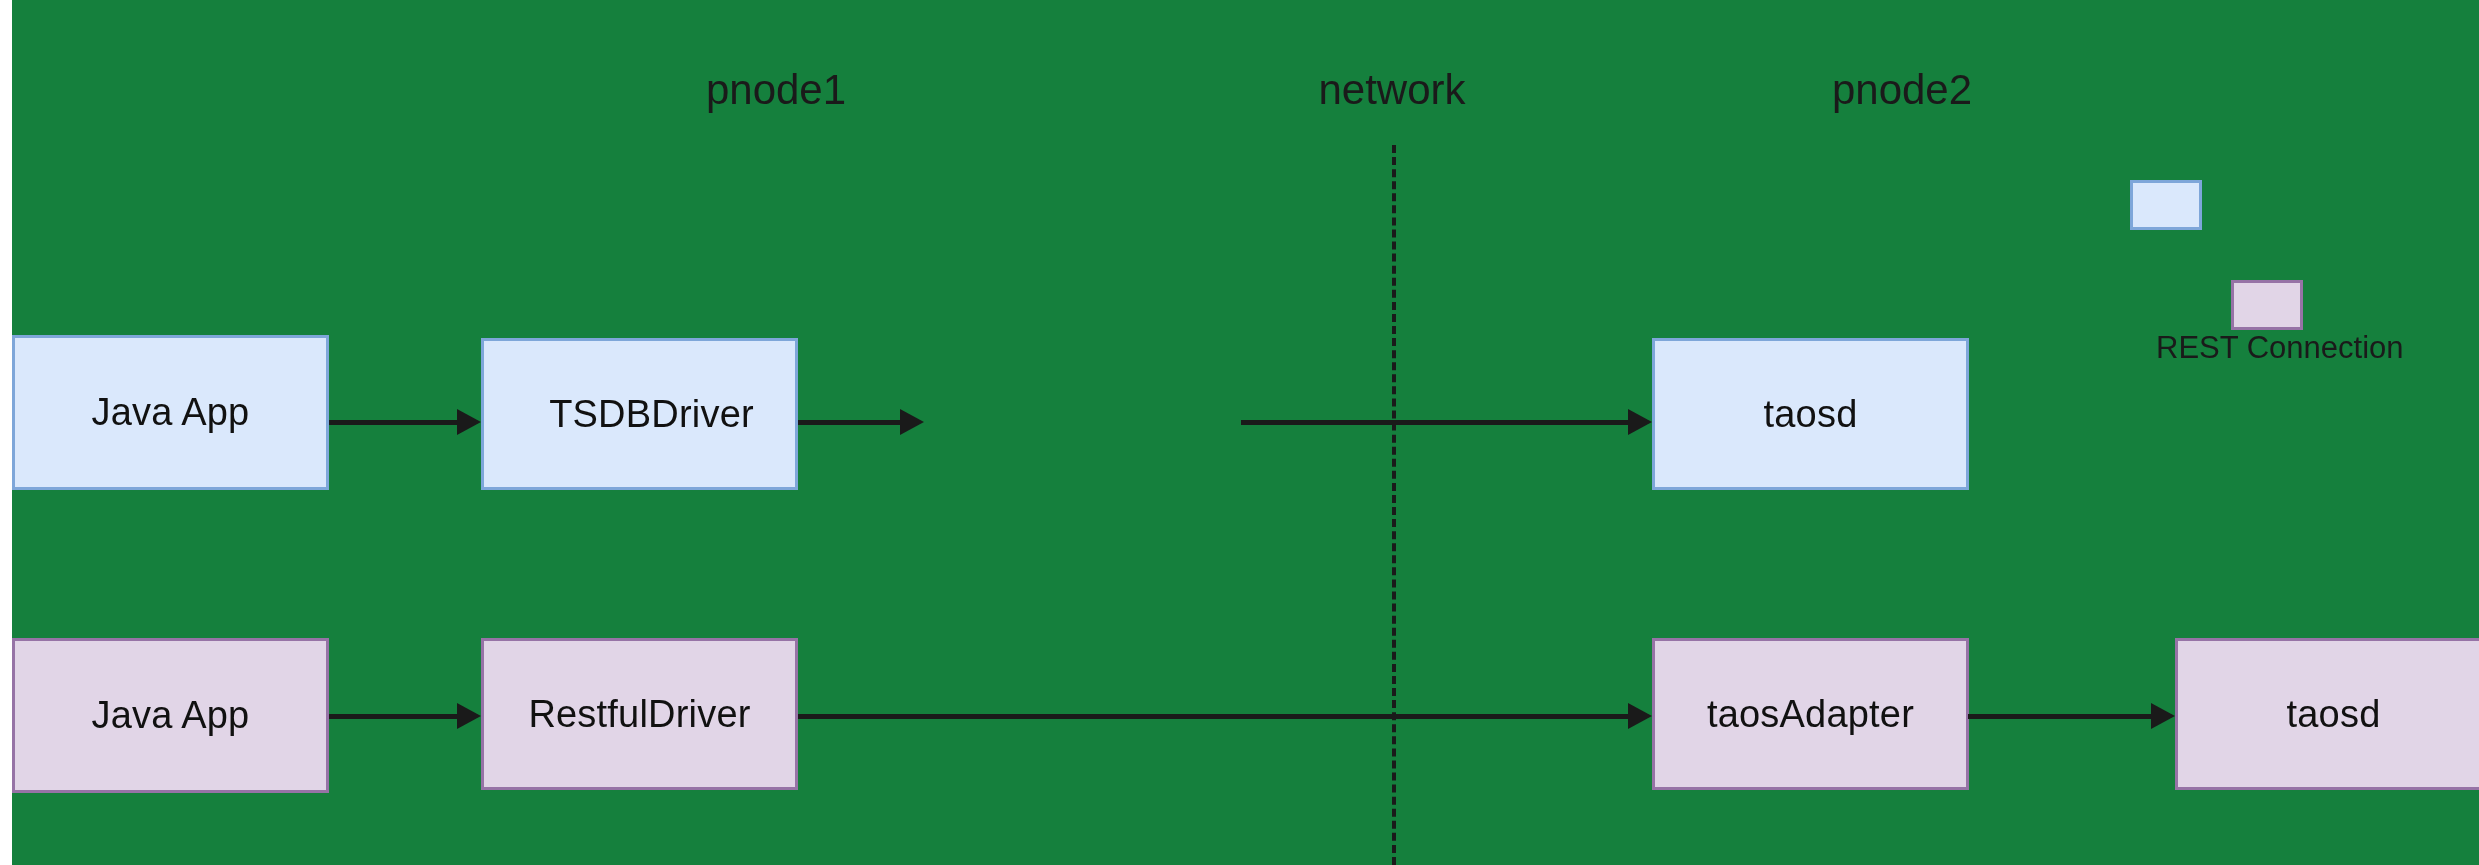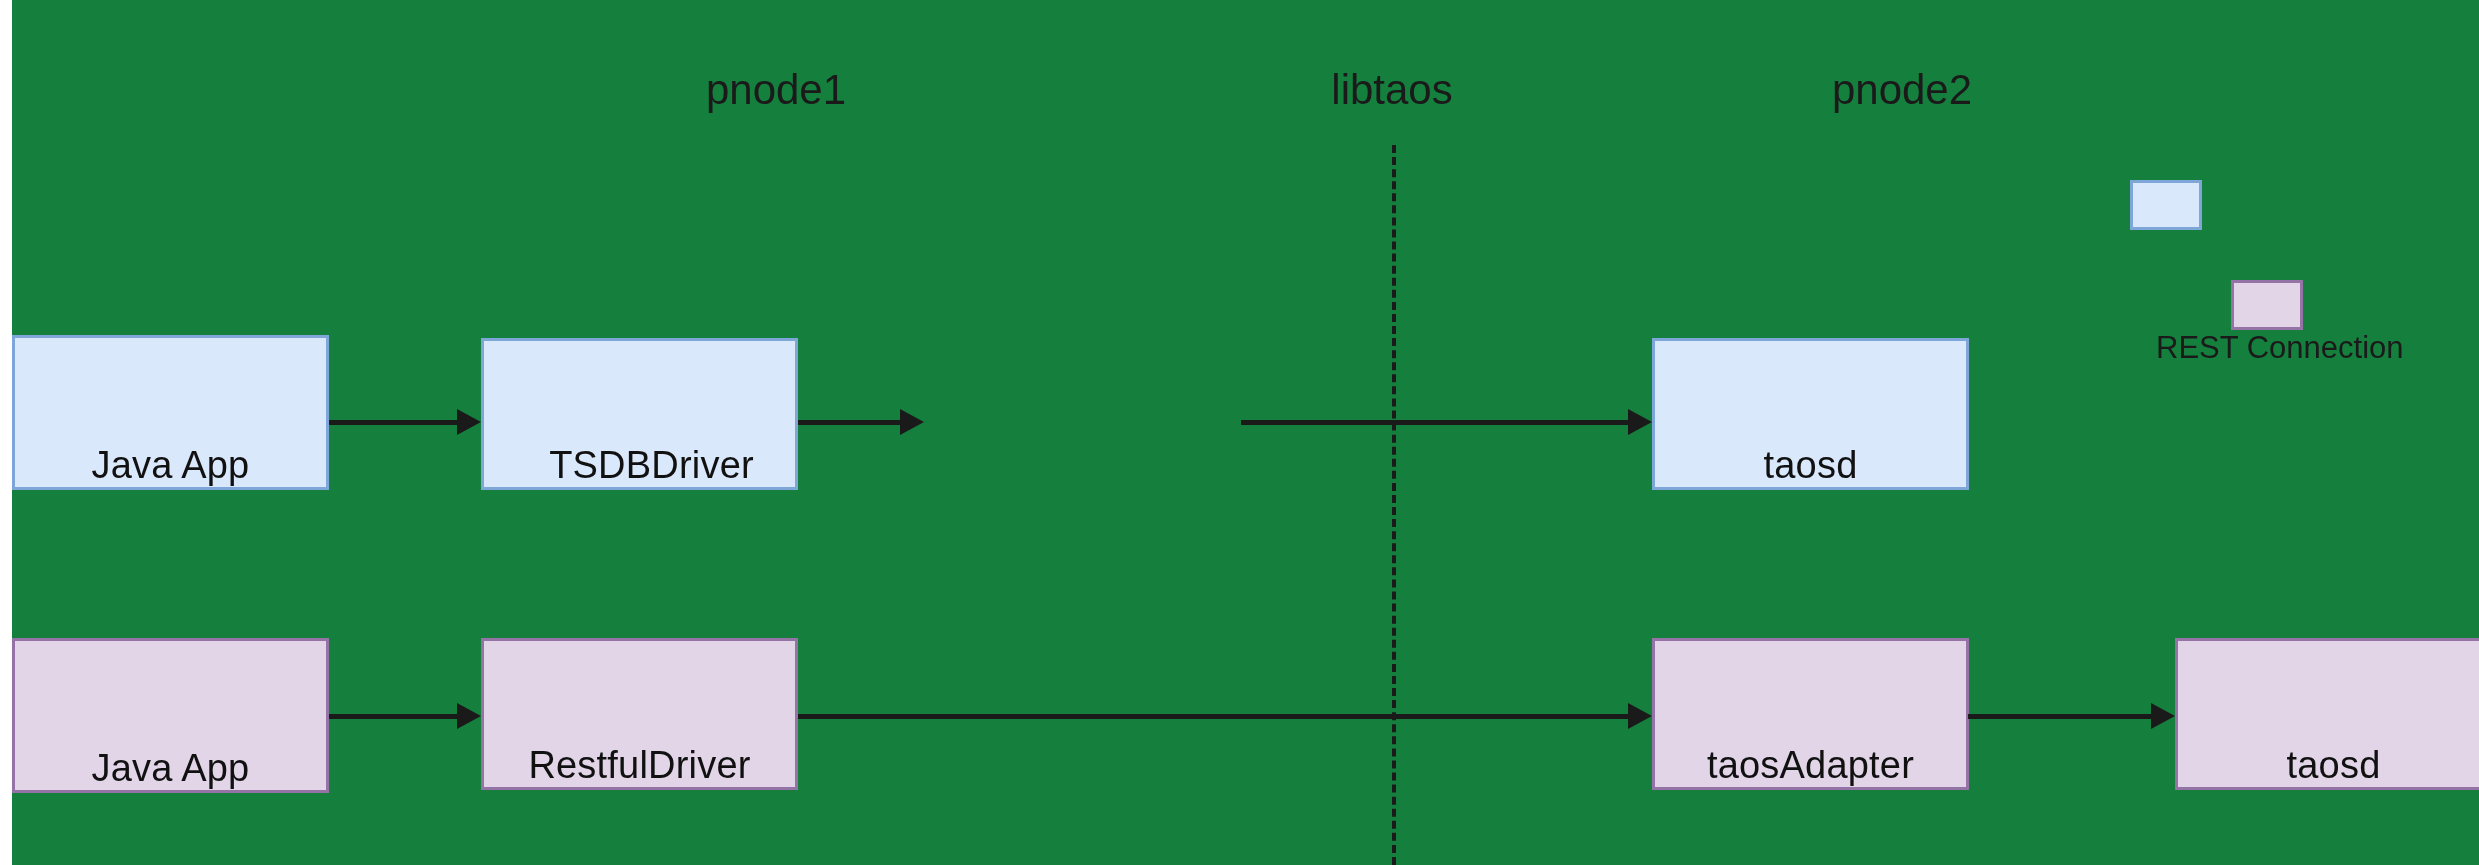--- a/index.html
+++ b/index.html
@@ -34,21 +34,21 @@
     position: absolute;
     width: 0;
     border-left: 4px dashed #1a1a1a;
   }
 
   
   .node {
     position: absolute;
     box-sizing: border-box;
     display: flex;
-    align-items: flex-end;
+    align-items: center;
     justify-content: center;
     font-size: 38px;
     color: #111111;
     white-space: nowrap;
     letter-spacing: 0.2px;
   }
   .node.native {
     background: #dae8fc;
     border: 3px solid #7ea6d9;
   }
@@ -100,21 +100,21 @@
     color: #1a1a1a;
     white-space: nowrap;
   }
 </style>
 </head>
 <body>
 
 <div id="canvas">
 
   <div class="zone-label" style="left:764px; top:66px;">pnode1</div>
-  <div class="zone-label" style="left:1380px; top:66px;">libtaos</div>
+  <div class="zone-label" style="left:1380px; top:66px;">network</div>
   <div class="zone-label" style="left:1890px; top:66px;">pnode2</div>
 
   <div class="network-divider" style="left:1380px; top:145px; height:720px;"></div>
 
   <div class="node native" style="left:0px; top:335px; width:317px; height:155px;">
     <span>Java App</span>
   </div>
 
   <div class="node native" style="left:469px; top:338px; width:317px; height:152px;padding-left:24px;">
     <span>TSDBDriver</span>

